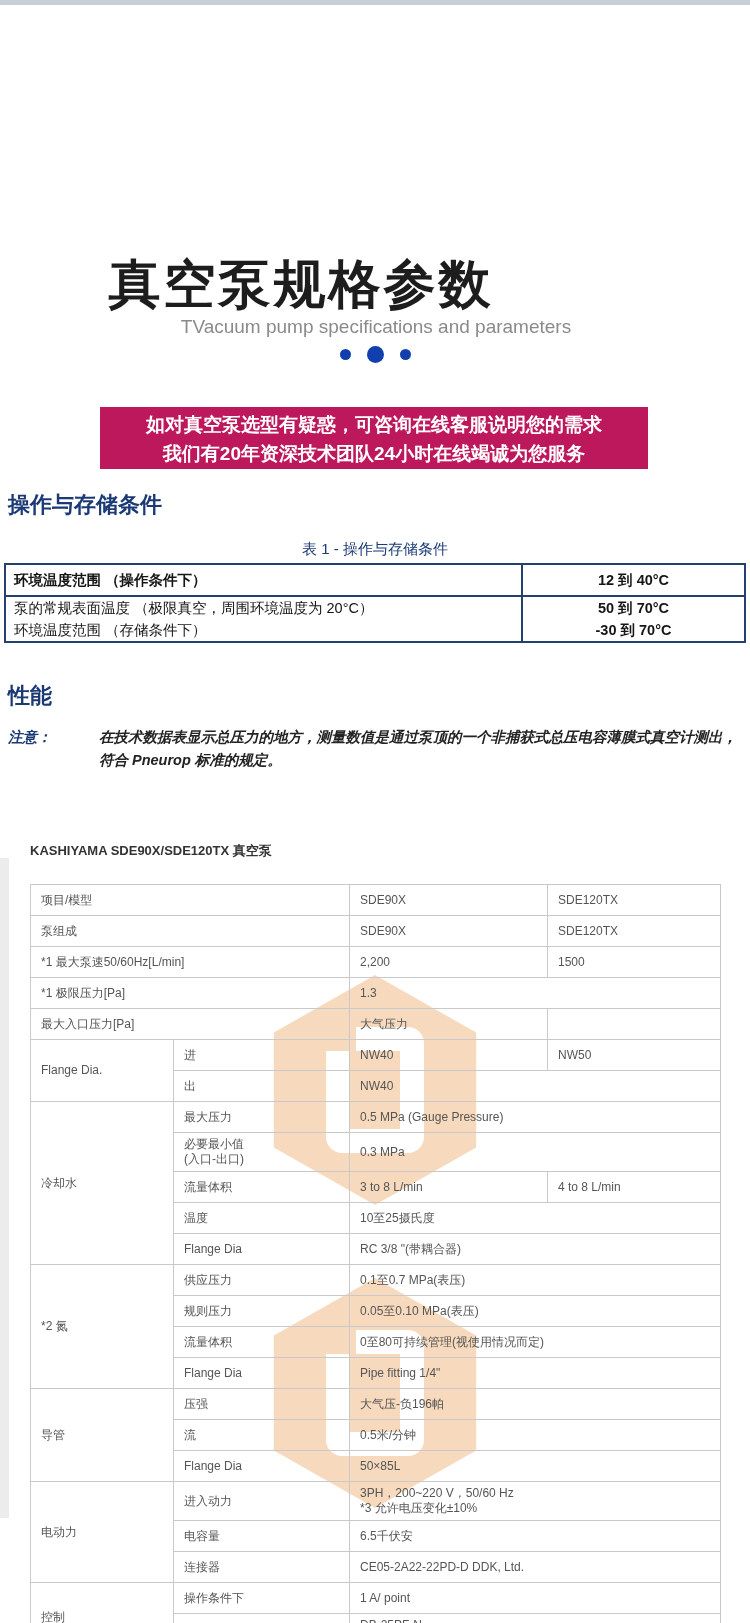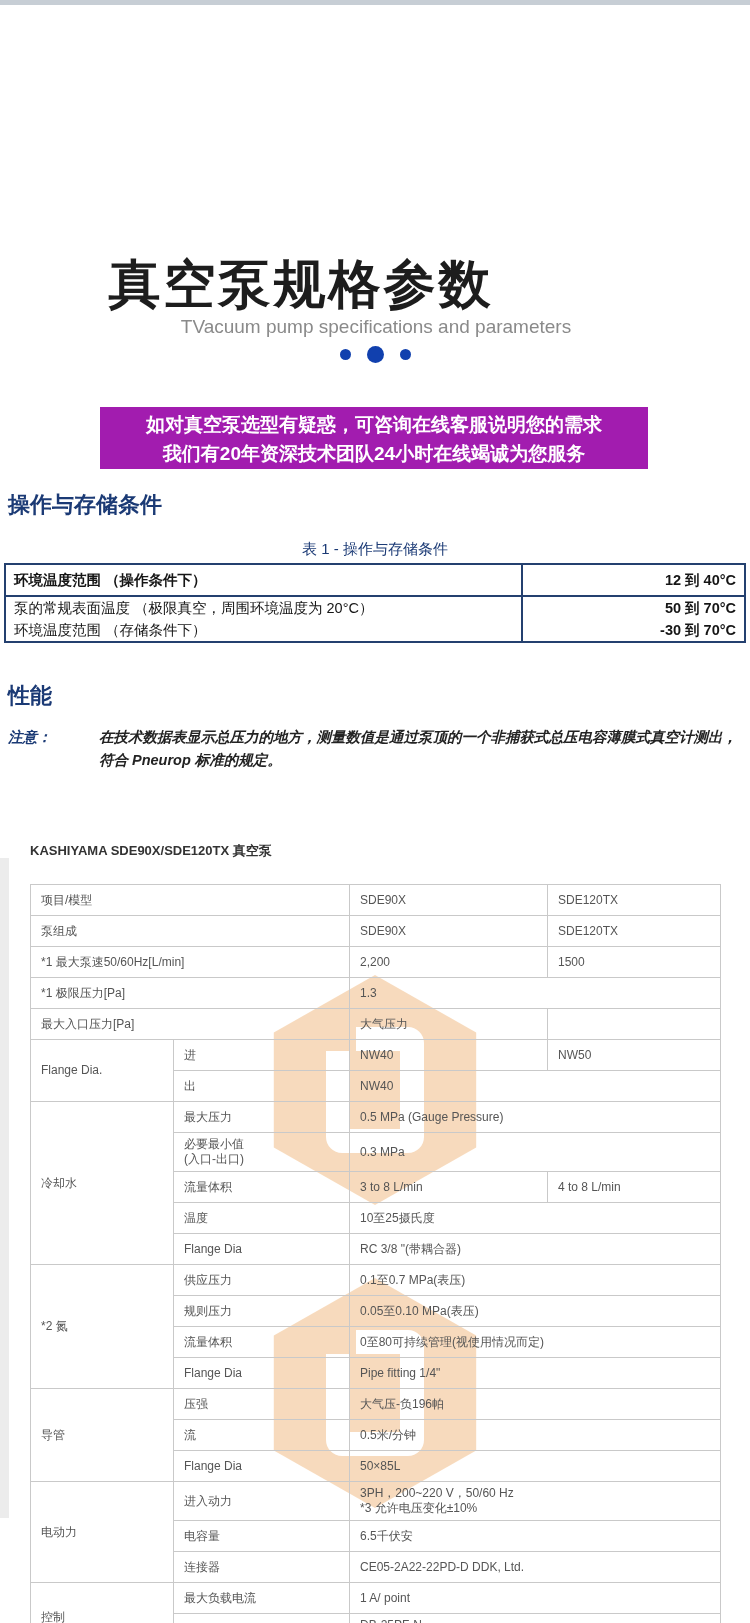--- a/index.html
+++ b/index.html
@@ -10,34 +10,34 @@
 
   .main-title{position:absolute;left:0;top:250px;width:602px;text-align:center;
               font-size:52px;font-weight:900;color:#1d1d1d;letter-spacing:3px;}
   .subtitle{position:absolute;left:1px;top:316px;width:750px;text-align:center;
             font-size:19px;color:#8a8a8a;}
   .dots{position:absolute;left:0;top:345px;width:750px;text-align:center;height:22px;}
   .dot{display:inline-block;border-radius:50%;background:#1140ae;vertical-align:middle;margin:0 8px;}
   .dot.sm{width:11px;height:11px;}
   .dot.lg{width:17px;height:17px;}
 
-  .banner{position:absolute;left:100px;top:407px;width:548px;height:62px;background:#a21caf;
+  .banner{position:absolute;left:100px;top:407px;width:548px;height:62px;background:#be185d;
           color:#ffffff;text-align:center;font-weight:bold;font-size:19px;line-height:29px;
           padding-top:3px;box-sizing:border-box;}
 
   .sec-h{position:absolute;left:8px;font-size:22px;font-weight:bold;color:#1b3a75;text-align:right;}
   .sec-h.op{top:490px;}
   .sec-h.perf{top:681px;}
 
   .t1-caption{position:absolute;left:0;top:540px;width:750px;text-align:center;
               font-size:15px;font-weight:normal;color:#1b3a75;}
   table.t1{position:absolute;left:4px;top:563px;width:742px;border-collapse:collapse;
            font-size:14.5px;color:#151515;border:2px solid #24406f;}
   table.t1 td{padding:0 8px;height:22px;}
-  table.t1 td.val{width:205px;text-align:right;font-weight:bold;border-left:2px solid #24406f;}
+  table.t1 td.val{width:205px;text-align:center;font-weight:bold;border-left:2px solid #24406f;}
   table.t1 tr.head td{border-bottom:2px solid #24406f;font-weight:bold;height:30px;}
 
   .note{position:absolute;left:8px;top:726px;width:736px;display:flex;
         font-style:italic;font-weight:bold;font-size:14.5px;line-height:23px;color:#232323;gap:44px;}
   .note-label{flex:0 0 47px;color:#1b3a75;}
   .note-text{flex:1;}
 
   .model-heading{position:absolute;left:30px;top:842px;font-size:13px;font-weight:bold;color:#333;}
 
   table.spec{position:absolute;left:30px;top:884px;width:690px;border-collapse:collapse;
@@ -219,21 +219,21 @@
         <tr>
           <td>电容量</td>
           <td colspan="2">6.5千伏安</td>
         </tr>
         <tr>
           <td>连接器</td>
           <td colspan="2">CE05-2A22-22PD-D DDK, Ltd.</td>
         </tr>
         <tr>
           <td rowspan="2">控制</td>
-          <td>最大负载电流</td>
+          <td>操作条件下</td>
           <td colspan="2">1 A/ point</td>
         </tr>
         <tr>
           <td>连接器</td>
           <td colspan="2">DB-25PF-N
 Japan Aviation Electronics Ind,Ltd.</td>
         </tr>
       </tbody>
   </table>
 

